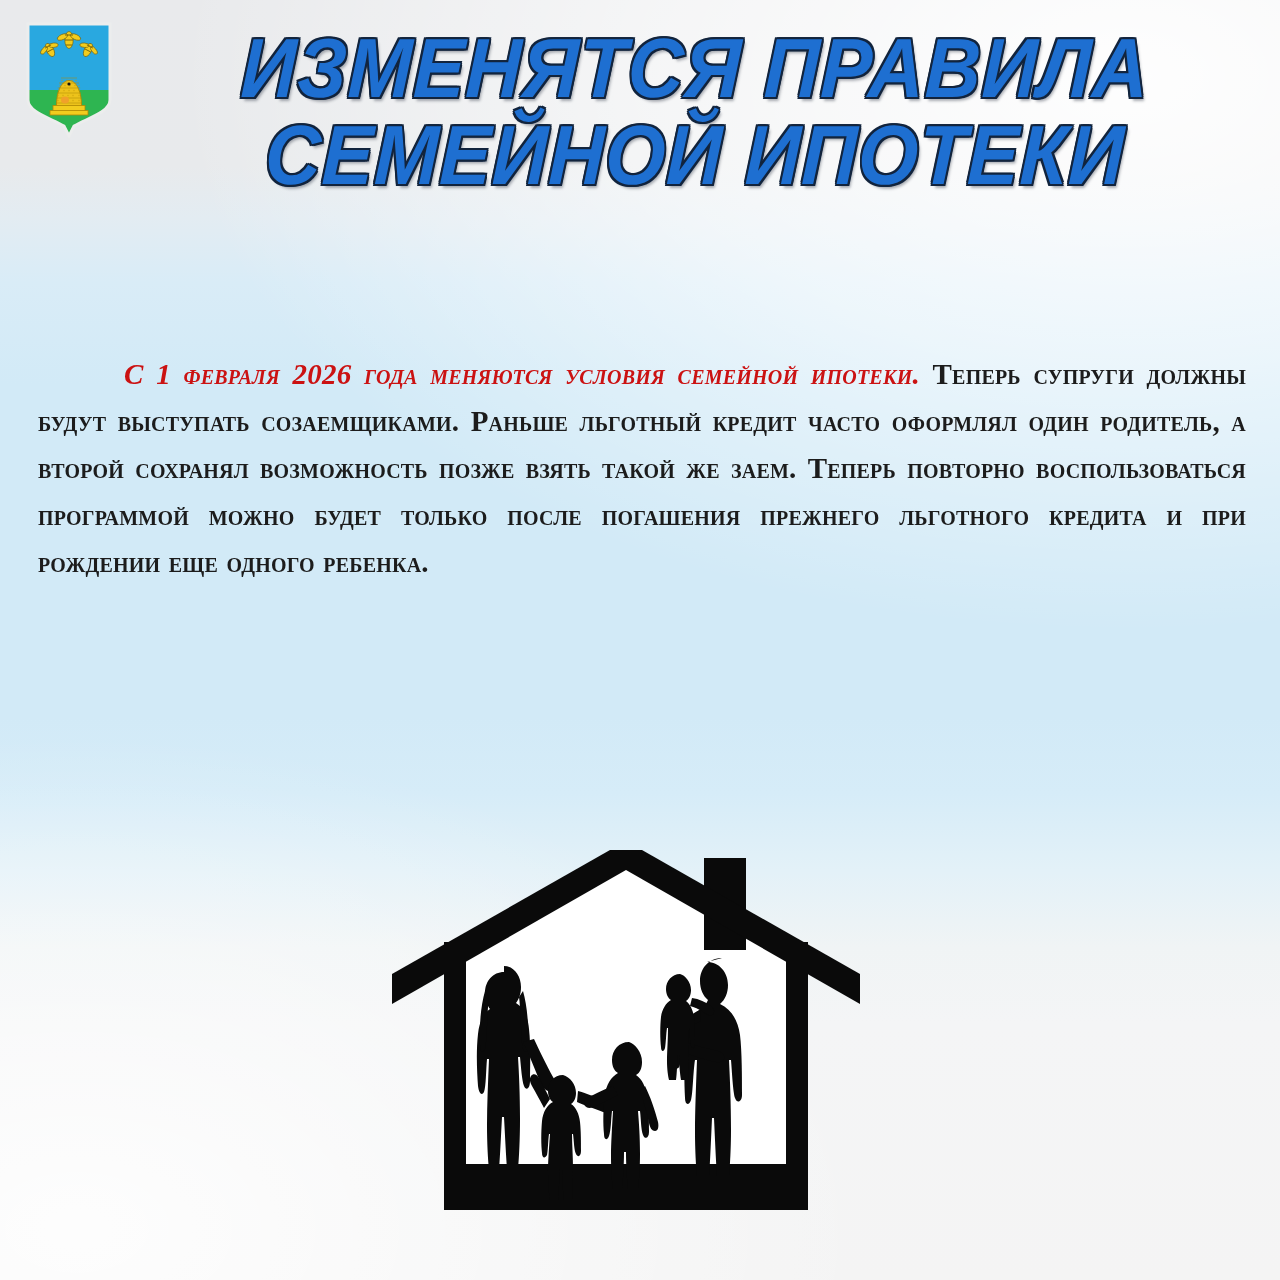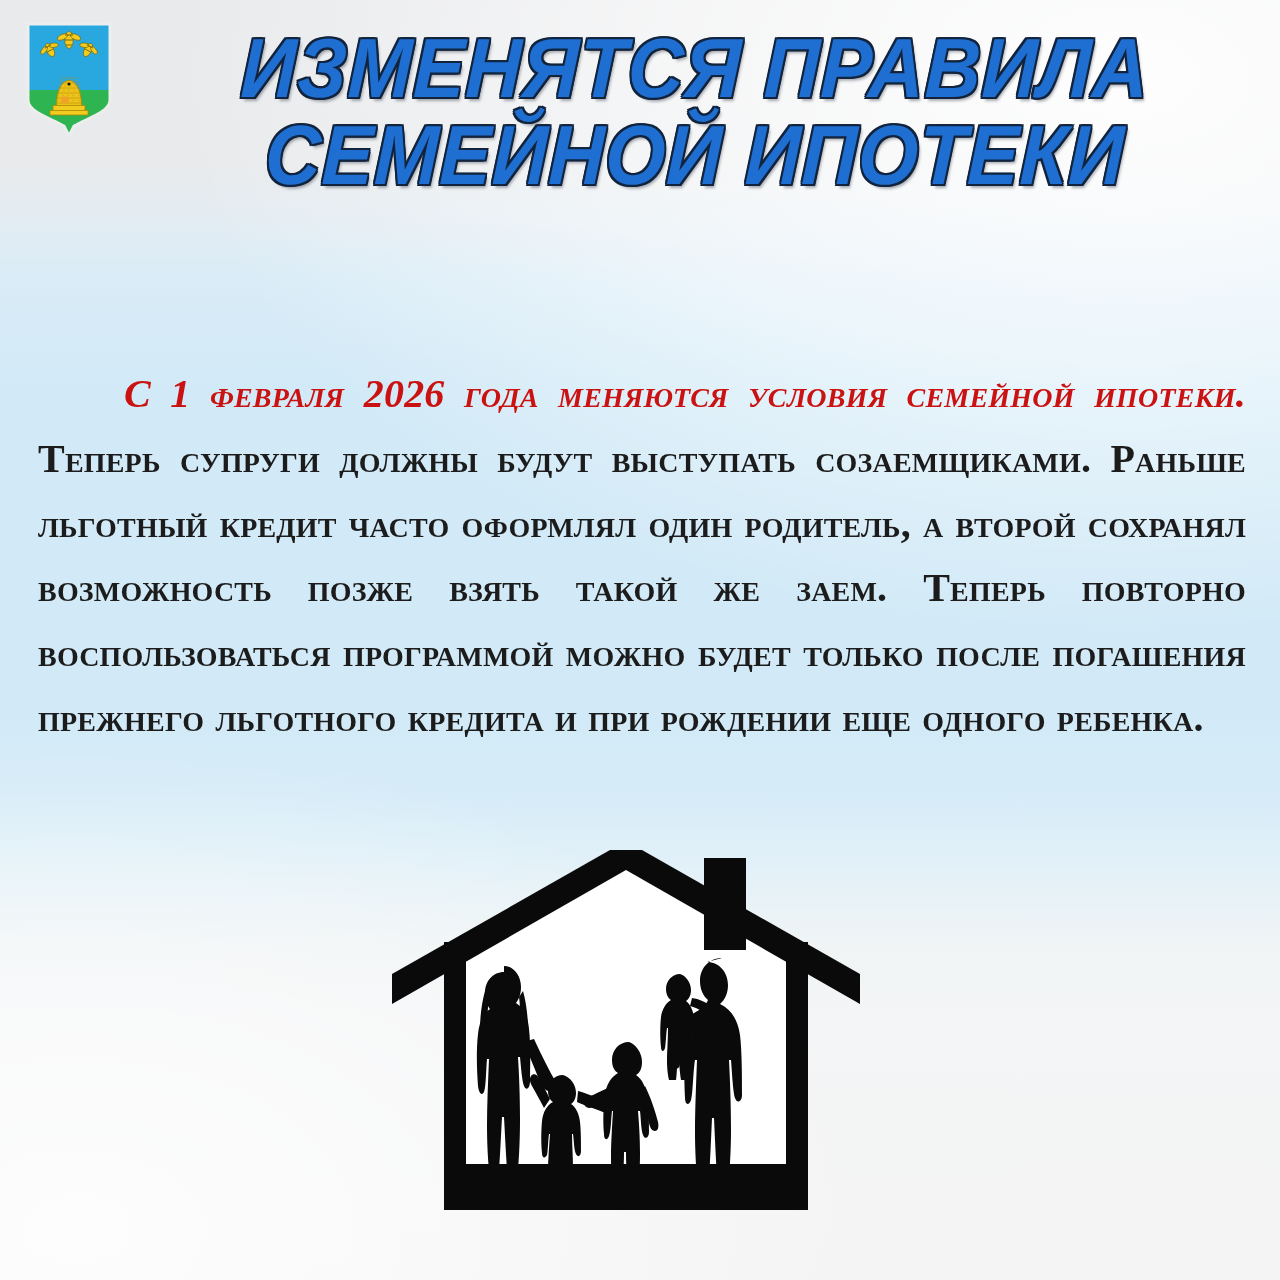--- a/index.html
+++ b/index.html
@@ -65,21 +65,21 @@
     white-space:nowrap;
   }
   .title-line.l1{ font-size:84px; }
   .title-line.l2{ font-size:84px; margin-top:6px; }
 
   
   .body-copy{
     position:absolute;
     left:38px; top:322px; width:1208px;
     font-family:"Liberation Serif", serif;
-    font-size:40px;
+    font-size:29px;
     font-weight:700;
     font-variant:small-caps;
     font-feature-settings:"smcp" 1;
     color:#1c1c1c;
     line-height:1.62;
     text-align:justify;
     text-indent:86px;
     letter-spacing:0.2px;
     word-spacing:1px;
   }

